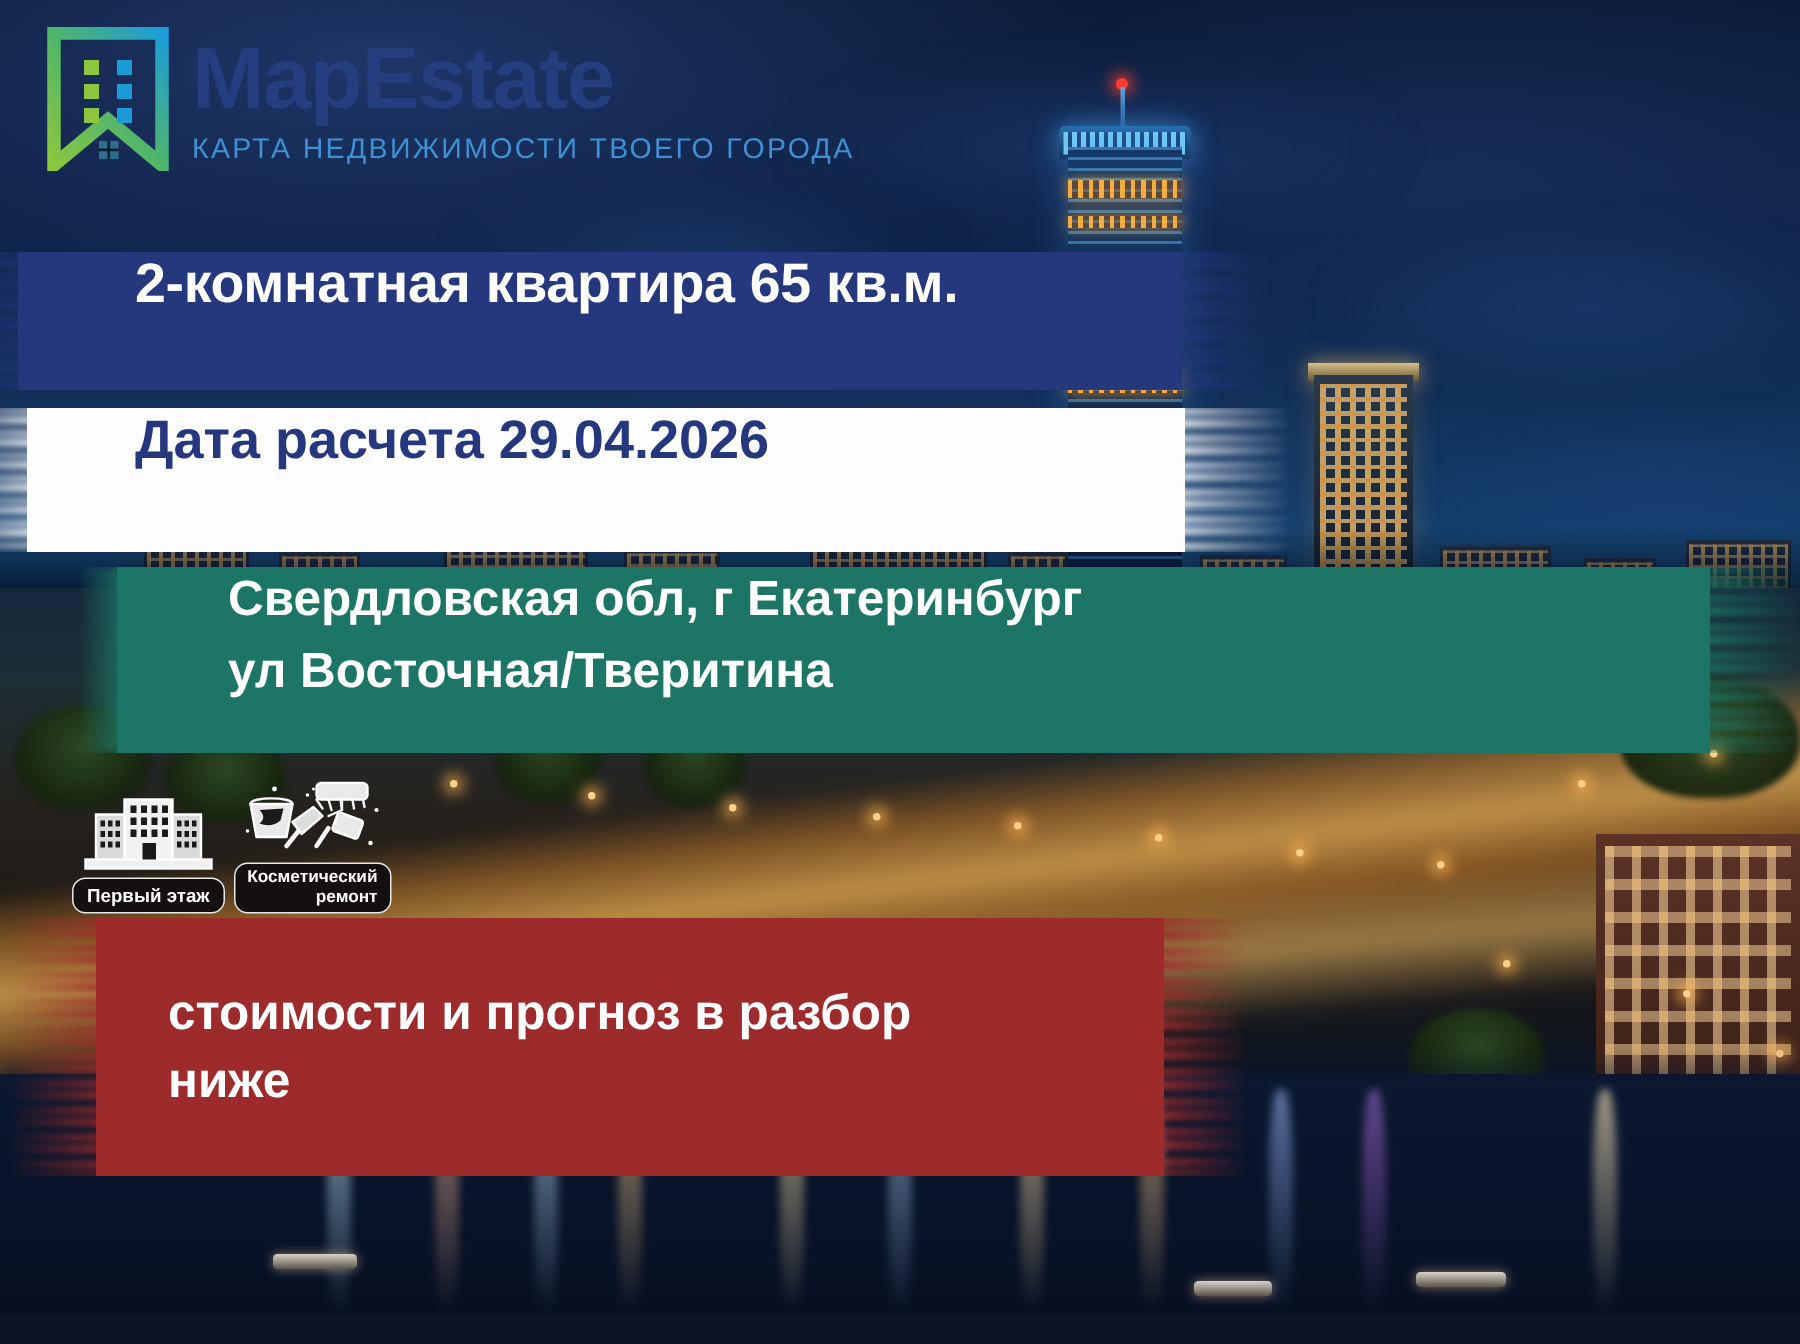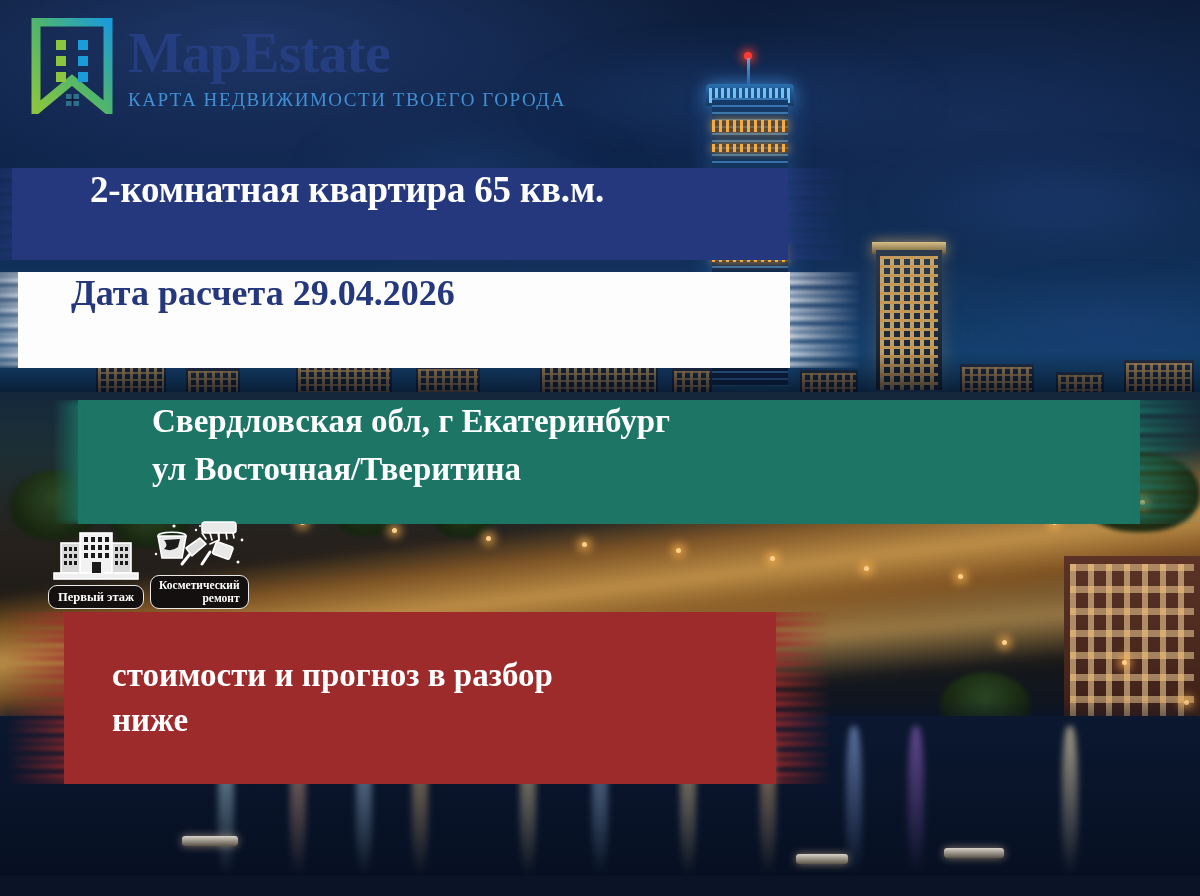--- a/index.html
+++ b/index.html
@@ -8,21 +8,20 @@
     background: #0a1426;
     font-family: "Liberation Sans", sans-serif;
     overflow: hidden;
   }
 
   #poster {
     position: relative;
     width: 1200px; height: 876px;
     overflow: hidden;
     background: #061022;
-    font-family: Liberation Serif, serif;
   }
 
   
   .photo { position: absolute; inset: 0; overflow: hidden; }
 
   
   .sky {
     position: absolute; left: 0; top: 0; width: 1200px; height: 430px;
     background:
       radial-gradient(ellipse 700px 240px at 250px 40px, rgba(36,62,118,.75), rgba(0,0,0,0) 70%),
@@ -190,21 +189,21 @@
             mask-image: linear-gradient(90deg, #000, rgba(0,0,0,0));
   }
   #band-blue .txt {
     color:#ffffff; font-size:37px; font-weight:700; letter-spacing:-0.2px; white-space:nowrap;
   }
 
   
   #band-white {
     left: 18px; top: 272px; width: 772px; height: 96px;
     background:#fdfdfd;
-    padding: 0 0 0 53px;
+    padding: 0 0 0 72px;
   }
   #band-white .streaks-l{
     position:absolute; left:-66px; top:0; width:74px; height:100%;
     background: repeating-linear-gradient(180deg,
       #fdfdfd 0 3px, rgba(253,253,253,.2) 3px 6px, #fdfdfd 6px 11px, rgba(253,253,253,0) 11px 15px);
     filter: blur(2px);
     -webkit-mask-image: linear-gradient(90deg, rgba(0,0,0,0), #000);
             mask-image: linear-gradient(90deg, rgba(0,0,0,0), #000);
   }
   #band-white .streaks-r{
@@ -212,21 +211,21 @@
     background: repeating-linear-gradient(180deg,
       #fdfdfd 0 4px, rgba(253,253,253,.25) 4px 8px, #fdfdfd 8px 13px, rgba(253,253,253,0) 13px 18px);
     filter: blur(2px);
     -webkit-mask-image: linear-gradient(90deg, #000, rgba(0,0,0,0));
             mask-image: linear-gradient(90deg, #000, rgba(0,0,0,0));
   }
   #band-white .txt { color:#25387D; font-size:36px; font-weight:700; white-space:nowrap; }
 
   
   #band-green {
-    left: 78px; top: 400px; width: 1062px; height: 124px;
+    left: 78px; top: 378px; width: 1062px; height: 124px;
     background:#1C7565;
     padding: 0 0 0 74px;
     gap: 6px;
   }
   #band-green .streaks-r{
     position:absolute; right:-64px; top:0; width:72px; height:100%;
     background: repeating-linear-gradient(180deg,
       #1C7565 0 4px, rgba(28,117,101,.25) 4px 8px, #1C7565 8px 14px, rgba(28,117,101,0) 14px 19px);
     filter: blur(2px);
     -webkit-mask-image: linear-gradient(90deg, #000, rgba(0,0,0,0));

